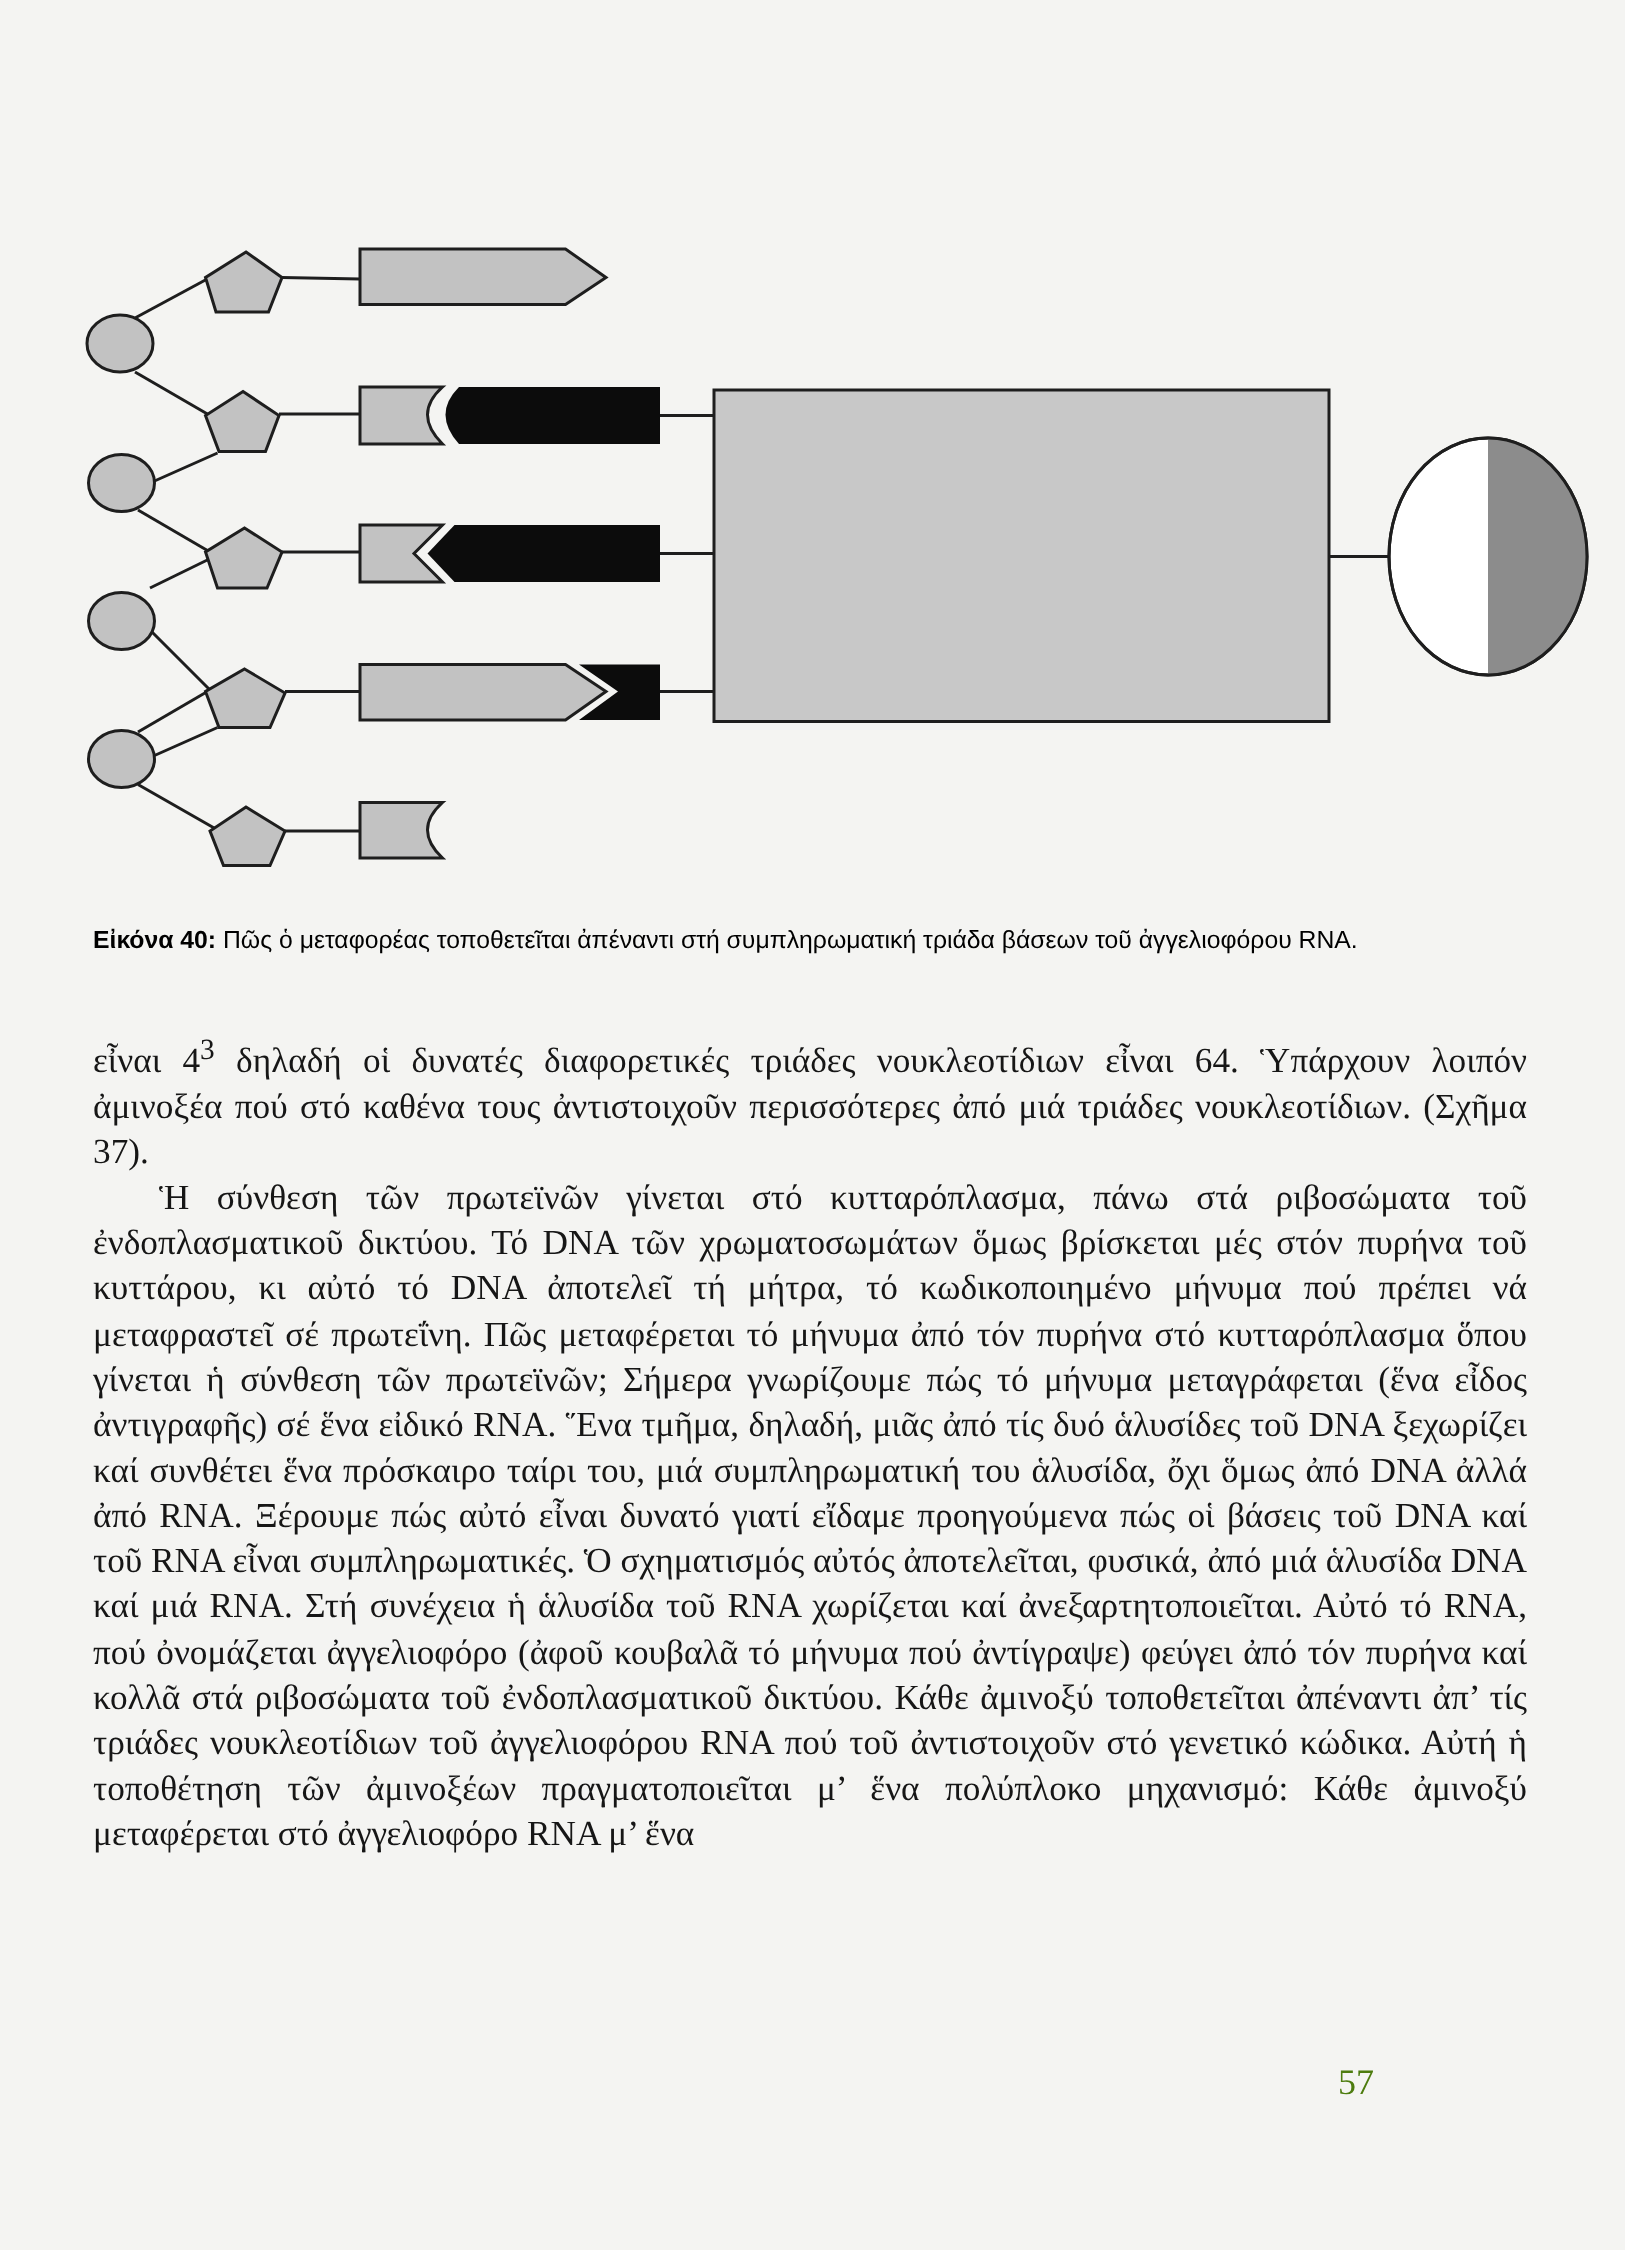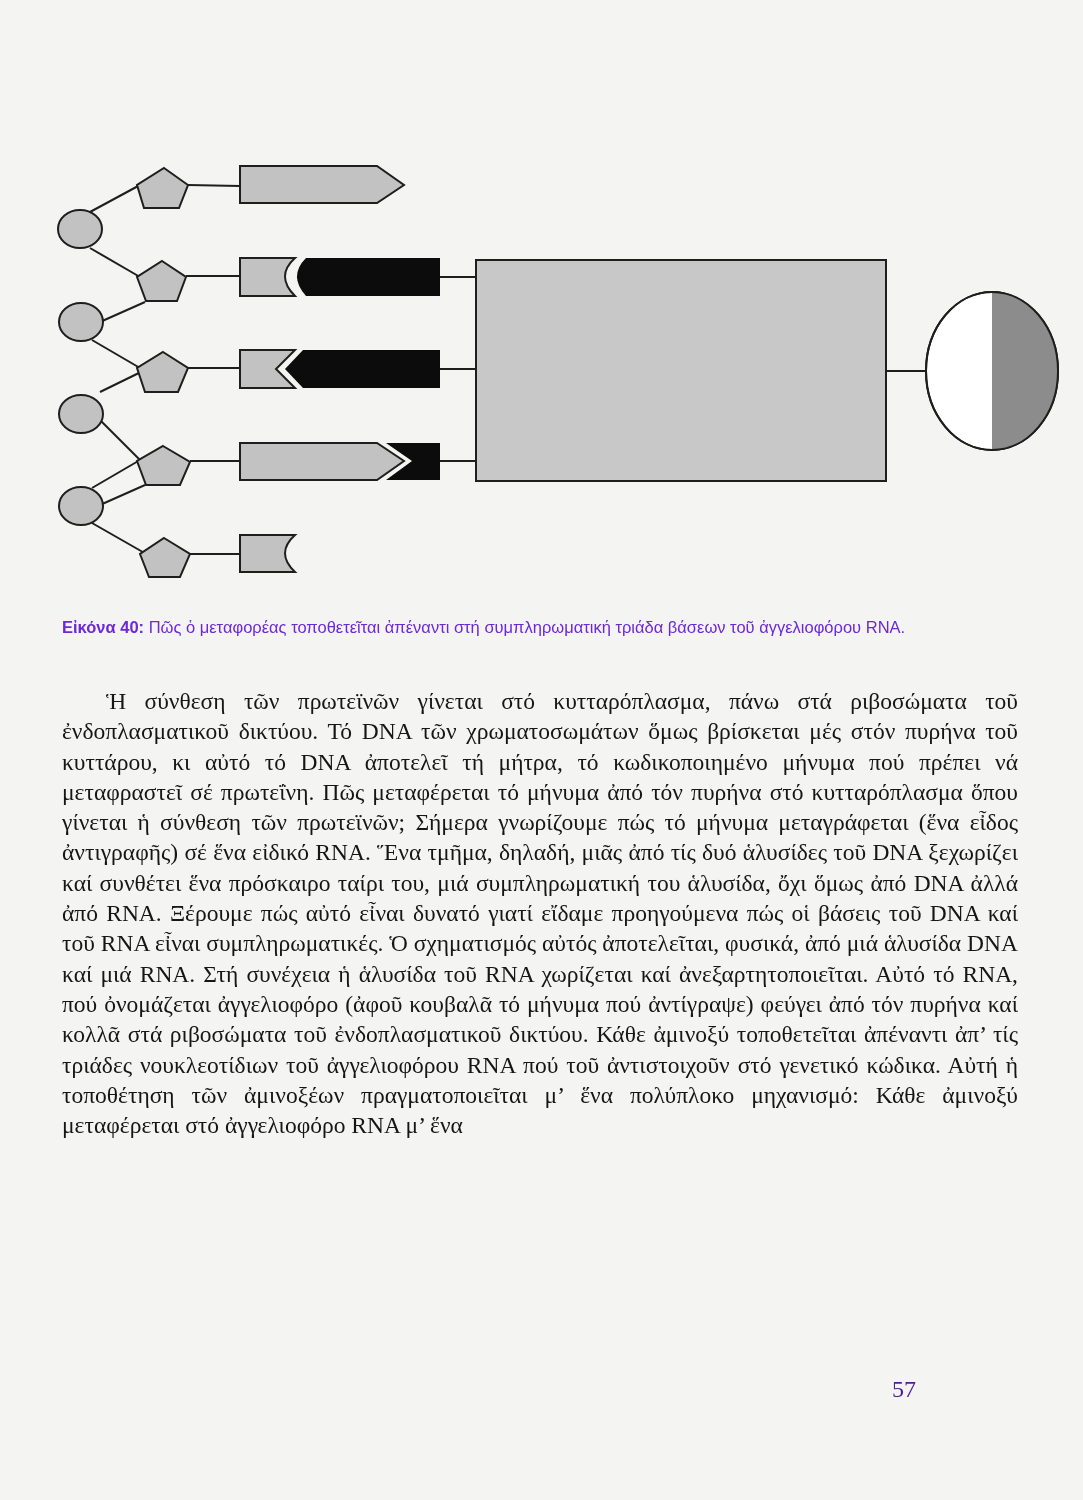--- a/index.html
+++ b/index.html
@@ -11,35 +11,35 @@
     font-family: "Liberation Serif", "DejaVu Serif", serif;
     color: #1a1a1a;
   }
   .figure {
     position: absolute; left: 0; top: 0; width: 1083px; height: 620px;
   }
   .figure svg { position: absolute; left: 0; top: 0; }
   .caption {
     position: absolute; left: 62px; top: 616px; width: 900px;
     font-family: "Liberation Sans", "DejaVu Sans", sans-serif;
-    font-size: 16.5px; line-height: 22px; color: #6d28d9;
+    font-size: 16.5px; line-height: 22px; color: #000000;
   }
   .caption .label { font-weight: bold; }
   .body-text {
     position: absolute; left: 62px; top: 686px; width: 956px;
     font-size: 23.5px; line-height: 30.3px;
     text-align: justify;
     color: #161616;
   }
   .body-text p { margin: 0; }
   .body-text p.indent { text-indent: 44px; }
   .body-text b { font-weight: normal; }
   .page-number {
     position: absolute; left: 892px; top: 1376px;
-    font-size: 24px; color: #4c1d95;
+    font-size: 24px; color: #4d7c0f;
   }
 </style>
 </head>
 <body>
 
 <div class="figure">
   <svg width="1083" height="620" viewBox="0 0 1083 620">
     <g stroke="#1e1e1e" stroke-width="2" fill="none">
 
       <line x1="90" y1="212" x2="140" y2="185"></line>
@@ -101,16 +101,17 @@
       <ellipse cx="992" cy="371" rx="66" ry="79" fill="none" stroke="#1e1e1e" stroke-width="2"></ellipse>
     </g>
   </svg>
 </div>
 
 <div class="caption">
   <span class="label">Εἰκόνα 40:</span><span> Πῶς ὁ μεταφορέας τοποθετεῖται ἀπέναντι στή συμπληρωματική τριάδα βάσεων τοῦ ἀγγελιοφόρου RNA.</span>
 </div>
 
 <div class="body-text">
+  <p><span>εἶναι 4</span><sup>3</sup><span> δηλαδή οἱ δυνατές διαφορετικές τριάδες νουκλεοτίδιων εἶναι 64. Ὑπάρχουν λοιπόν ἀμινοξέα πού στό καθένα τους ἀντιστοιχοῦν περισσότερες ἀπό μιά τριάδες νουκλεοτίδιων. (Σχῆμα 37).</span></p>
   <p class="indent"><span>Ἡ σύνθεση τῶν πρωτεϊνῶν γίνεται στό κυτταρόπλασμα, πάνω στά ριβοσώματα τοῦ ἐνδοπλασματικοῦ δικτύου. Τό DNA τῶν χρωματοσωμάτων ὅμως βρίσκεται μές στόν πυρήνα τοῦ κυττάρου, κι αὐτό τό DNA ἀποτελεῖ τή μήτρα, τό κωδικοποιημένο μήνυμα πού πρέπει νά μεταφραστεῖ σέ πρωτεΐνη. Πῶς μεταφέρεται τό μήνυμα ἀπό τόν πυρήνα στό κυτταρόπλασμα ὅπου γίνεται ἡ σύνθεση τῶν πρωτεϊνῶν; Σήμερα γνωρίζουμε πώς τό μήνυμα </span><b>μεταγράφεται</b><span> (ἕνα εἶδος ἀντιγραφῆς) σέ ἕνα εἰδικό RNA. Ἕνα τμῆμα, δηλαδή, μιᾶς ἀπό τίς δυό ἁλυσίδες τοῦ DNA ξεχωρίζει καί συνθέτει ἕνα πρόσκαιρο ταίρι του, μιά συμπληρωματική του ἁλυσίδα, ὄχι ὅμως ἀπό DNA ἀλλά ἀπό RNA. Ξέρουμε πώς αὐτό εἶναι δυνατό γιατί εἴδαμε προηγούμενα πώς οἱ βάσεις τοῦ DNA καί τοῦ RNA εἶναι συμπληρωματικές. Ὁ σχηματισμός αὐτός ἀποτελεῖται, φυσικά, ἀπό μιά ἁλυσίδα DNA καί μιά RNA. Στή συνέχεια ἡ ἁλυσίδα τοῦ RNA χωρίζεται καί ἀνεξαρτητοποιεῖται. Αὐτό τό RNA, πού ὀνομάζεται </span><b>ἀγγελιοφόρο</b><span> (ἀφοῦ κουβαλᾶ τό μήνυμα πού ἀντίγραψε) φεύγει ἀπό τόν πυρήνα καί κολλᾶ στά ριβοσώματα τοῦ ἐνδοπλασματικοῦ δικτύου. Κάθε ἀμινοξύ τοποθετεῖται ἀπέναντι ἀπ’ τίς τριάδες νουκλεοτίδιων τοῦ ἀγγελιοφόρου RNA πού τοῦ ἀντιστοιχοῦν στό γενετικό κώδικα. Αὐτή ἡ τοποθέτηση τῶν ἀμινοξέων πραγματοποιεῖται μ’ ἕνα πολύπλοκο μηχανισμό: Κάθε ἀμινοξύ μεταφέρεται στό ἀγγελιοφόρο RNA μ’ ἕνα</span></p>
 </div>
 
 <div class="page-number">57</div>
 
 </body></html>

